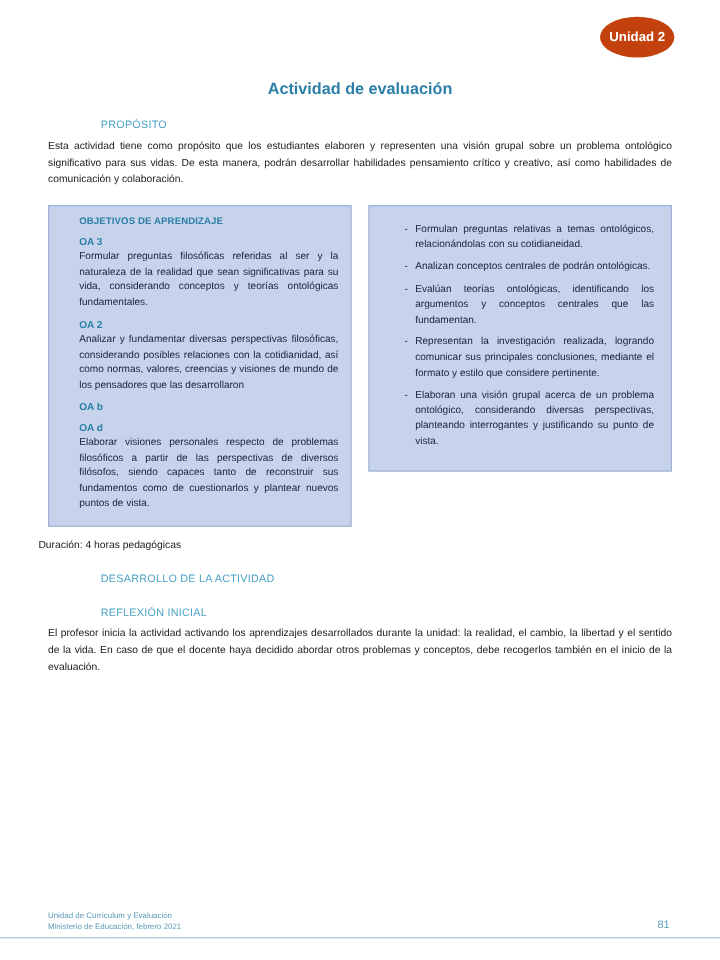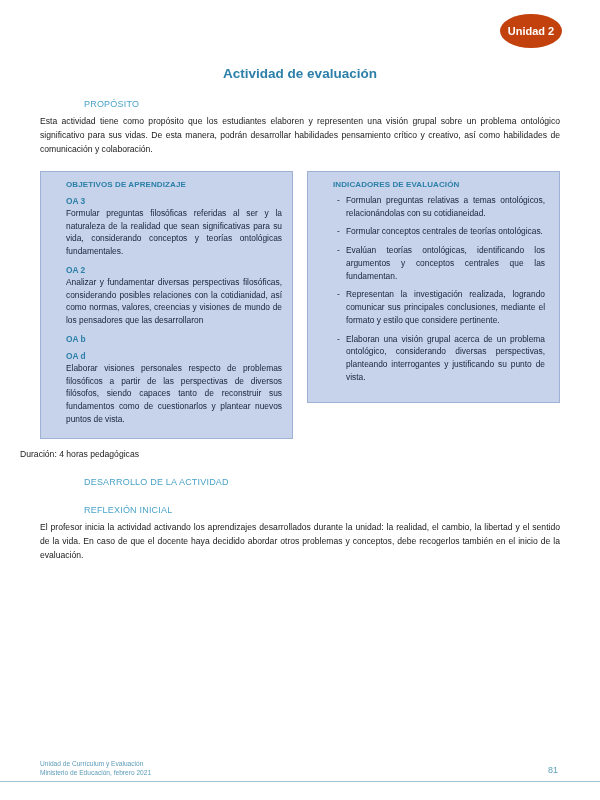--- a/index.html
+++ b/index.html
@@ -141,20 +141,21 @@
     position: absolute;
     left: 0;
     top: 0;
   }
 
   .duration {
     padding: 0 20px;
     margin-top: 10px;
     font-size: 8.6px;
     color: #1a1a1a;
+    margin-left: 12px;
   }
 
   
   .footer {
     position: absolute;
     bottom: 0;
     left: 0;
     width: 100%;
     height: 52px;
   }
@@ -211,24 +212,23 @@
       <div class="oa-code">OA 2</div>
       <div class="oa-text">Analizar y fundamentar diversas perspectivas filosóficas, considerando posibles relaciones con la cotidianidad, así como normas, valores, creencias y visiones de mundo de los pensadores que las desarrollaron</div>
 
       <div class="oa-code">OA b</div>
 
       <div class="oa-code">OA d</div>
       <div class="oa-text">Elaborar visiones personales respecto de problemas filosóficos a partir de las perspectivas de diversos filósofos, siendo capaces tanto de reconstruir sus fundamentos como de cuestionarlos y plantear nuevos puntos de vista.</div>
     </div>
 
     <div class="box right">
-      <div class="box-title">INDICADORES DE EVALUACIÓN</div>
       <ul class="ind-list">
         <li>Formulan preguntas relativas a temas ontológicos, relacionándolas con su cotidianeidad.</li>
-        <li>Formular conceptos centrales de teorías ontológicas.</li>
+        <li>Analizan conceptos centrales de podrán ontológicas.</li>
         <li>Evalúan teorías ontológicas, identificando los argumentos y conceptos centrales que las fundamentan.</li>
         <li>Representan la investigación realizada, logrando comunicar sus principales conclusiones, mediante el formato y estilo que considere pertinente.</li>
         <li>Elaboran una visión grupal acerca de un problema ontológico, considerando diversas perspectivas, planteando interrogantes y justificando su punto de vista.</li>
       </ul>
     </div>
 
   </div>
 
   <div class="duration">Duración: 4 horas pedagógicas</div>
 

